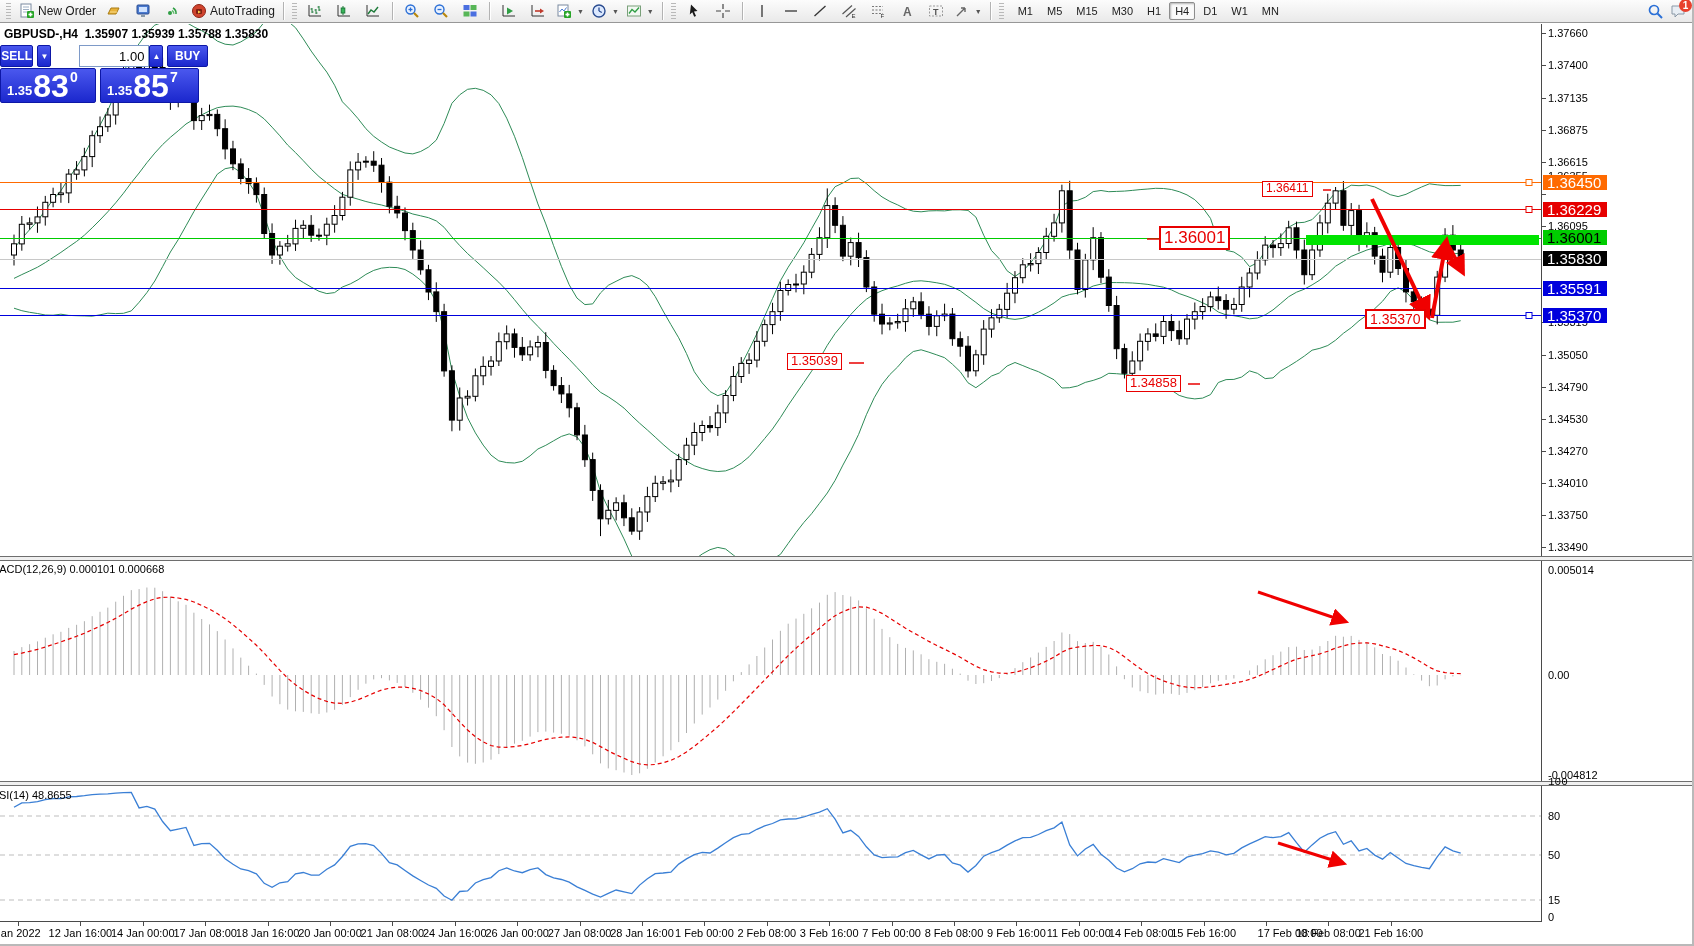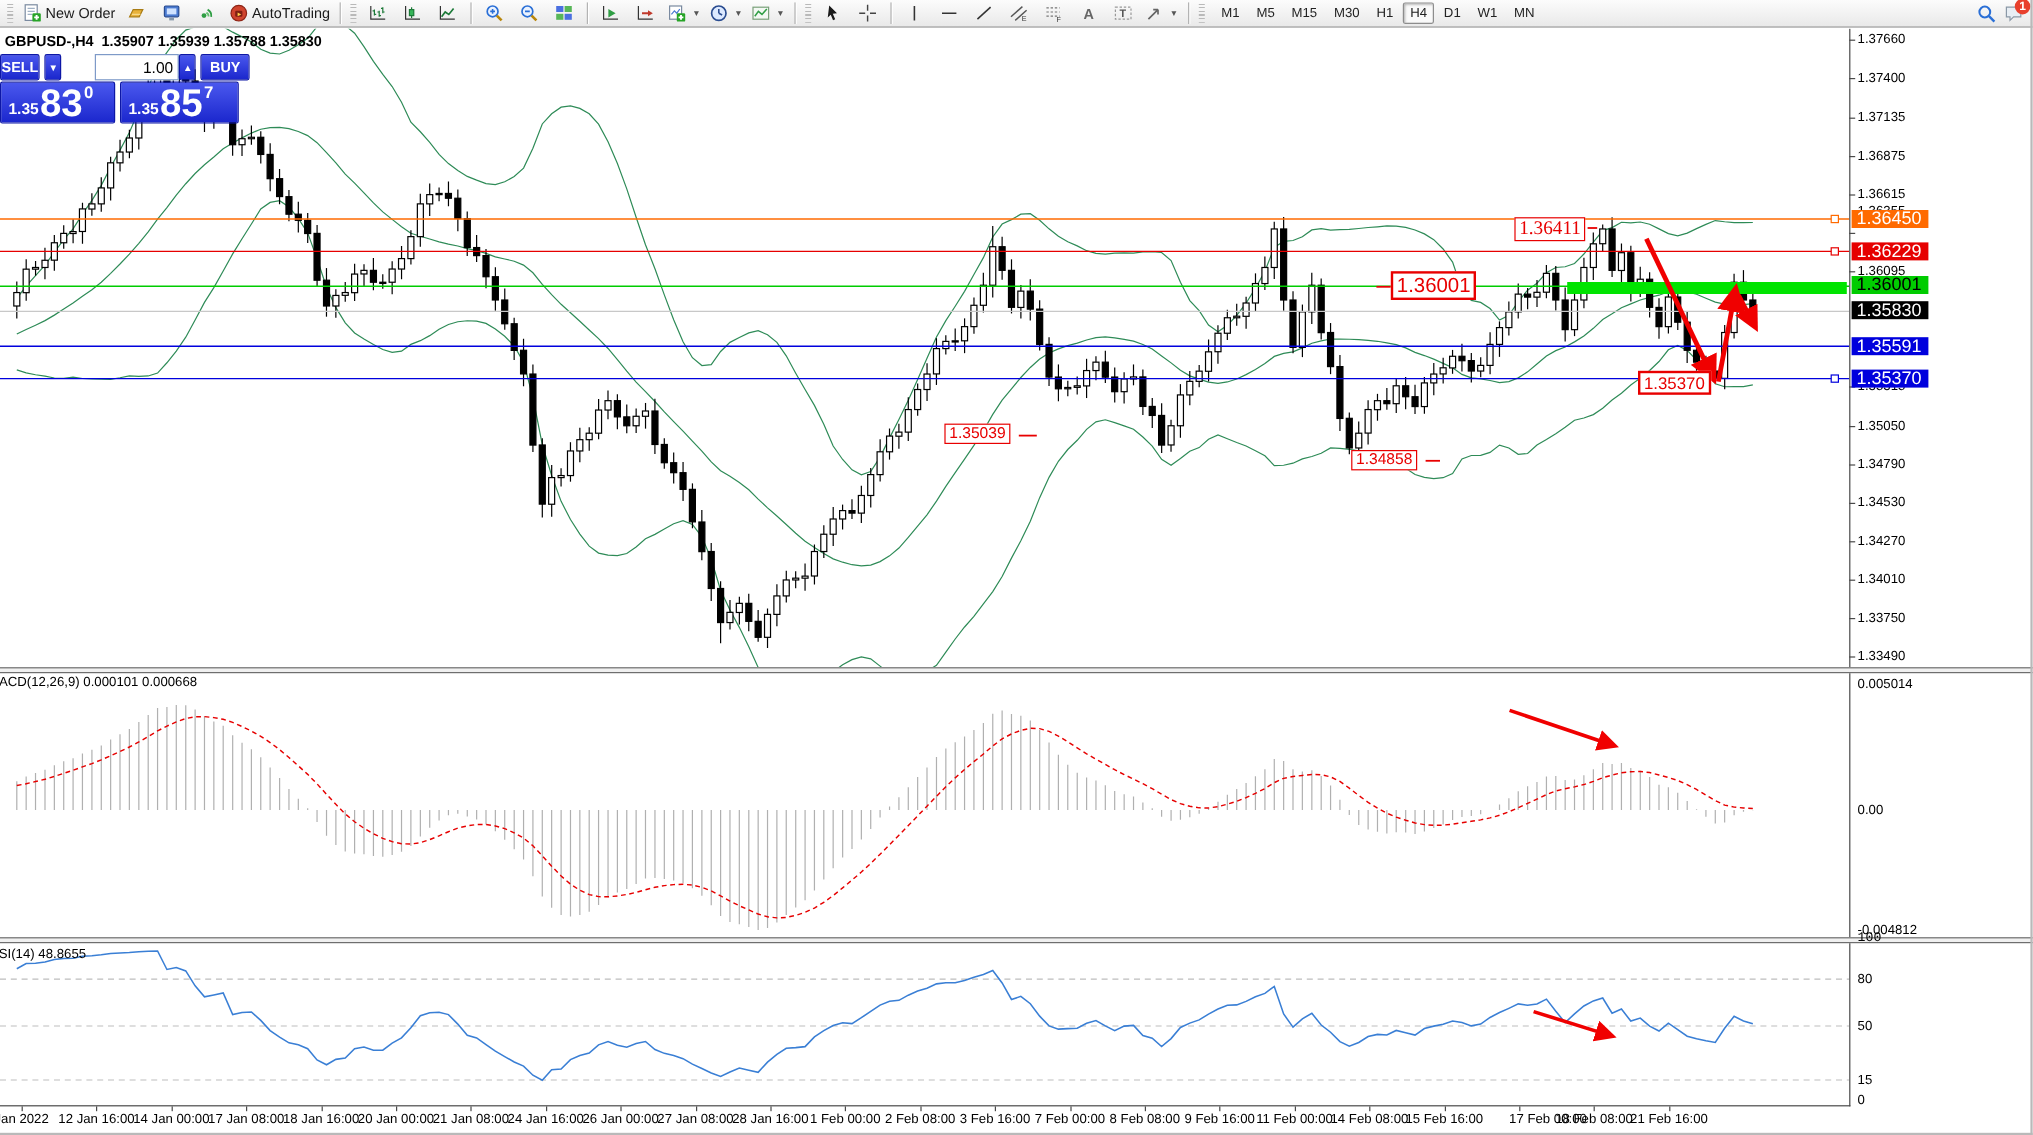--- a/index.html
+++ b/index.html
@@ -1084,18 +1084,18 @@
     <div class="time-tick" style="left: 1203.6px;"></div>
     <div class="time-label" style="left: 1203.6px;">15 Feb 16:00</div>
     <div class="time-tick" style="left: 1266px;"></div>
     <div class="time-label" style="left: 1266px; margin-left: 24px;">17 Feb 00:00</div>
     <div class="time-tick" style="left: 1328.4px;"></div>
     <div class="time-label" style="left: 1328.4px;">18 Feb 08:00</div>
     <div class="time-tick" style="left: 1390.8px;"></div>
     <div class="time-label" style="left: 1390.8px;">21 Feb 16:00</div>
   </div>
 <div id="anno-layer">
-    <div class="anno" style="left: 1262px; top: 181px; font-size: 16px; border-width: 1px; font-family: Liberation Serif, serif;">1.36411</div>
+    <div class="anno" style="left: 1262px; top: 181px; font-size: 12px; border-width: 1px;">1.36411</div>
     <div class="anno" style="left: 1159px; top: 226px; font-size: 17px; border-width: 2px;">1.36001</div>
     <div class="anno" style="left: 1365px; top: 309px; font-size: 14px; border-width: 2px;">1.35370</div>
     <div class="anno" style="left: 787px; top: 353px; font-size: 13px; border-width: 1px;">1.35039</div>
     <div class="anno" style="left: 1126px; top: 375px; font-size: 13px; border-width: 1px;">1.34858</div>
   </div>
 
 </body></html>

